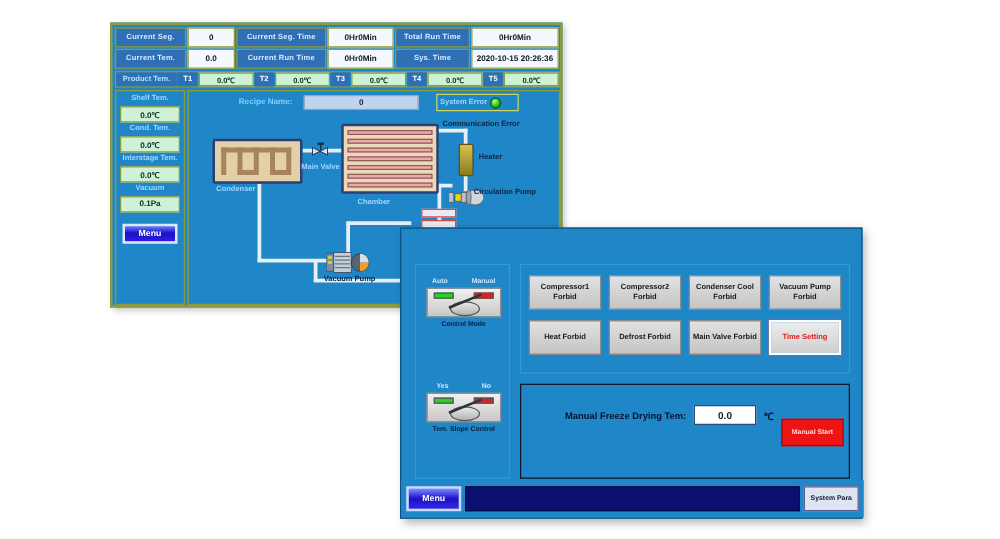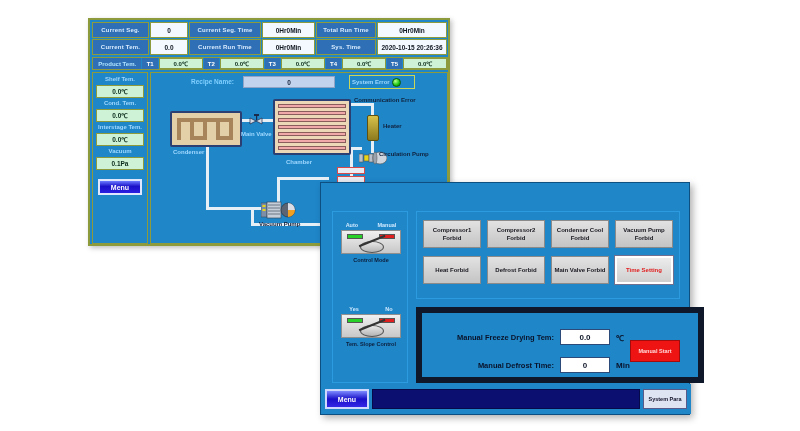--- a/index.html
+++ b/index.html
@@ -145,22 +145,22 @@
     padding:8px 6px;display:grid;grid-template-columns:repeat(4,1fr);
     grid-template-rows:repeat(2,28px);gap:8px 6px;}
   .gbtn{background:linear-gradient(180deg,#e2e2e2,#c4c4c4);
     border:1px solid #8a8a8a;box-sizing:border-box;color:#17171f;
     font-size:6px;font-weight:bold;line-height:8px;text-align:center;
     display:flex;align-items:center;justify-content:center;padding:1px;}
   .gbtn.focus{border:2px solid #ffffff;outline:1px solid #6f6f8f;
     background:linear-gradient(180deg,#ececec,#cfcfcf);color:#e02020;}
 
   
-  #num-panel{position:absolute;left:95px;top:124px;width:288px;height:76px;
-    background:#1f86c8;border:6px solid #0f172a;box-sizing:border-box;}
+  #num-panel{position:absolute;left:95px;top:124px;width:264px;height:76px;
+    background:#1f86c8;border:1px solid #0f172a;box-sizing:border-box;}
   .num-row{position:absolute;left:8px;display:flex;align-items:center;gap:6px;}
   .num-label{color:#09132a;font-size:7.5px;font-weight:bold;white-space:nowrap;
     width:124px;text-align:right;}
   .num-field{width:50px;height:16px;background:#ffffff;border:1px solid #2b4a7a;
     box-sizing:border-box;color:#101828;font-size:8px;font-weight:bold;
     display:flex;align-items:center;justify-content:center;}
   .num-unit{color:#09132a;font-size:8px;font-weight:bold;}
   #manual-start{position:absolute;left:208px;top:27px;width:50px;height:22px;
     background:#ef1414;border:1px solid #a30c0c;box-sizing:border-box;
     color:#ffd9d9;font-size:5.5px;font-weight:bold;
@@ -376,25 +376,20 @@
     <div class="gbtn">Main Valve Forbid</div>
     <div class="gbtn focus">Time Setting</div>
   </div>
 
   <div id="num-panel">
     <div class="num-row" style="top:16px;">
       <span class="num-label">Manual Freeze Drying Tem:</span>
       <span class="num-field">0.0</span>
       <span class="num-unit">℃</span>
     </div>
-    <div class="num-row" style="top:44px;">
-      <span class="num-label">Manual Defrost Time:</span>
-      <span class="num-field">0</span>
-      <span class="num-unit">Min</span>
-    </div>
     <div id="manual-start">Manual Start</div>
   </div>
 
   <div id="dlg-bottom">
     <div id="menu-btn-dlg">Menu</div>
     <div id="status-strip"></div>
     <div id="system-para">System Para</div>
   </div>
 </div>
 

